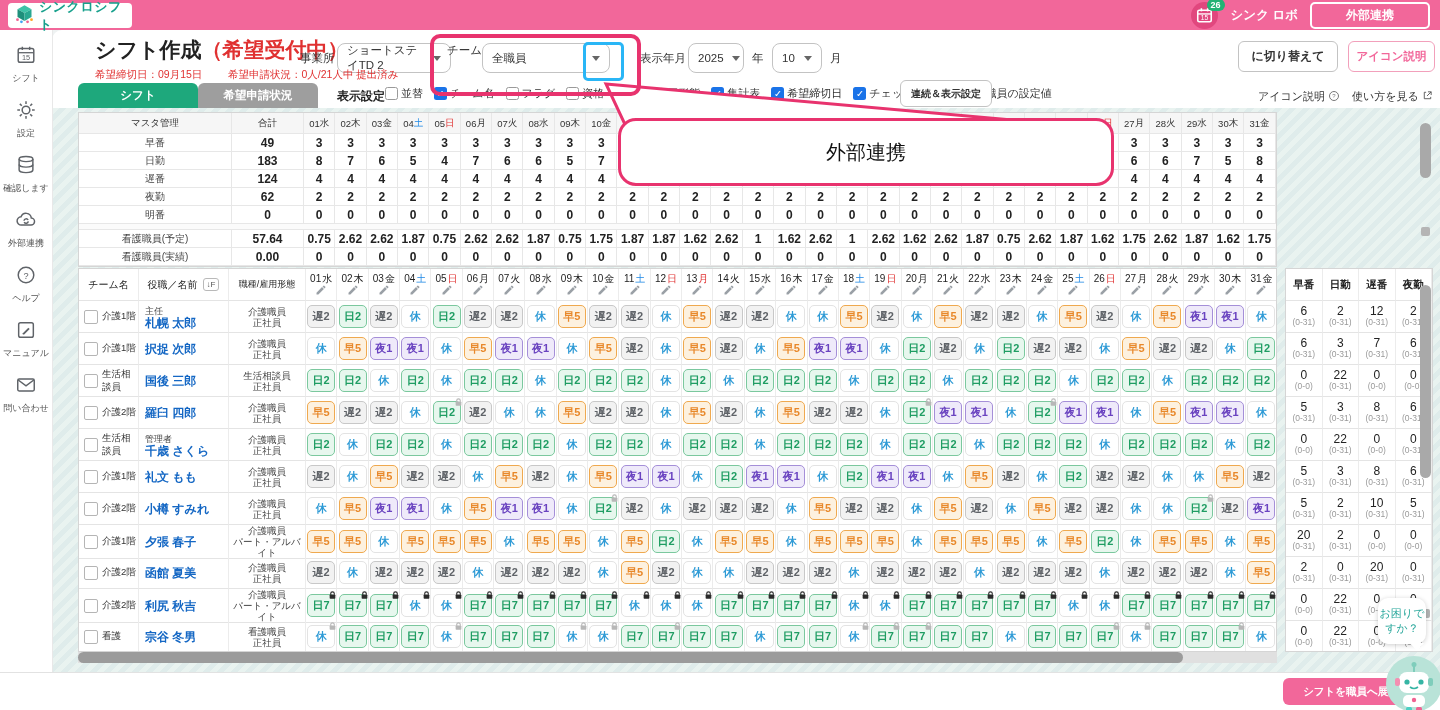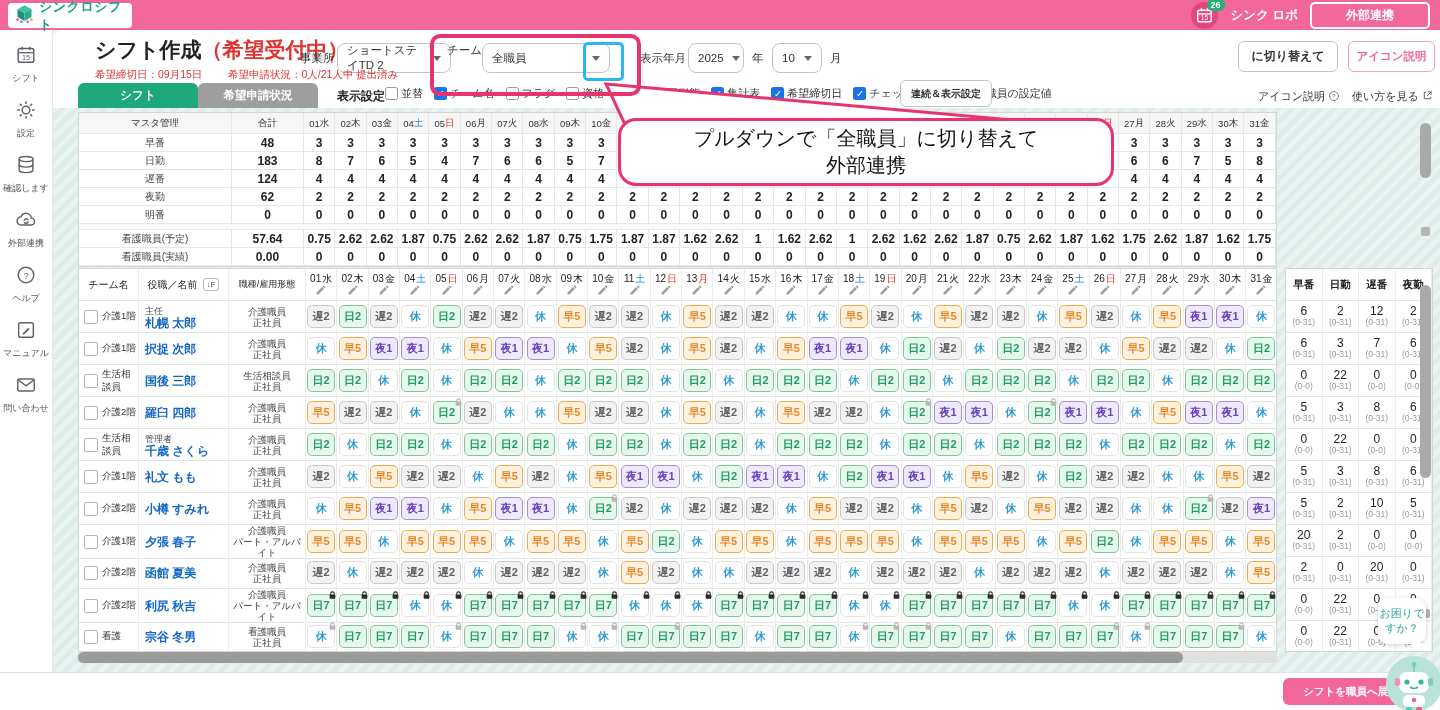--- a/index.html
+++ b/index.html
@@ -427,21 +427,21 @@
         <span class="dn">30</span>
         <span class="dw ">木</span>
       </div>
       <div class="sum-cell sum-head">
         <span class="dn">31</span>
         <span class="dw ">金</span>
       </div>
     </div>
     <div class="sum-row">
       <div class="sum-cell sum-lab" style="height: 17px;">早番</div>
-      <div class="sum-cell sum-val">48</div>
+      <div class="sum-cell sum-val">49</div>
       <div class="sum-cell sum-val">3</div>
       <div class="sum-cell sum-val">3</div>
       <div class="sum-cell sum-val">3</div>
       <div class="sum-cell sum-val">3</div>
       <div class="sum-cell sum-val">3</div>
       <div class="sum-cell sum-val">3</div>
       <div class="sum-cell sum-val">3</div>
       <div class="sum-cell sum-val">3</div>
       <div class="sum-cell sum-val">3</div>
       <div class="sum-cell sum-val">3</div>
@@ -2488,21 +2488,20 @@
 <div class="abs vdot" style="left:1421px;top:227px;"></div>
 <div class="abs vthumb" style="left:1420px;top:285px;height:193px;"></div>
 <div class="abs vdot" style="left:1421px;top:609px;"></div>
 <div id="hscroll-track" class="abs"></div>
 <div id="hscroll-thumb" class="abs"></div>
 
 <svg id="callout-wedge" class="abs" width="1440" height="710">
   <polygon points="606,84 1090,127 643,163" fill="#ffffff" stroke="#e8336e" stroke-width="3"></polygon>
 </svg>
 <div id="callout-box" class="abs">
-  <span>プルダウンで「全職員」に切り替えて</span>
   <span>外部連携</span>
 </div>
 <div id="team-highlight" class="abs"></div>
 <div id="arrow-highlight" class="abs"></div>
 
 <div id="footer" class="abs"></div>
 <div id="copyright" class="abs">
   <div>© SynCube</div>
   <div>Co., Ltd.</div>
 </div>

